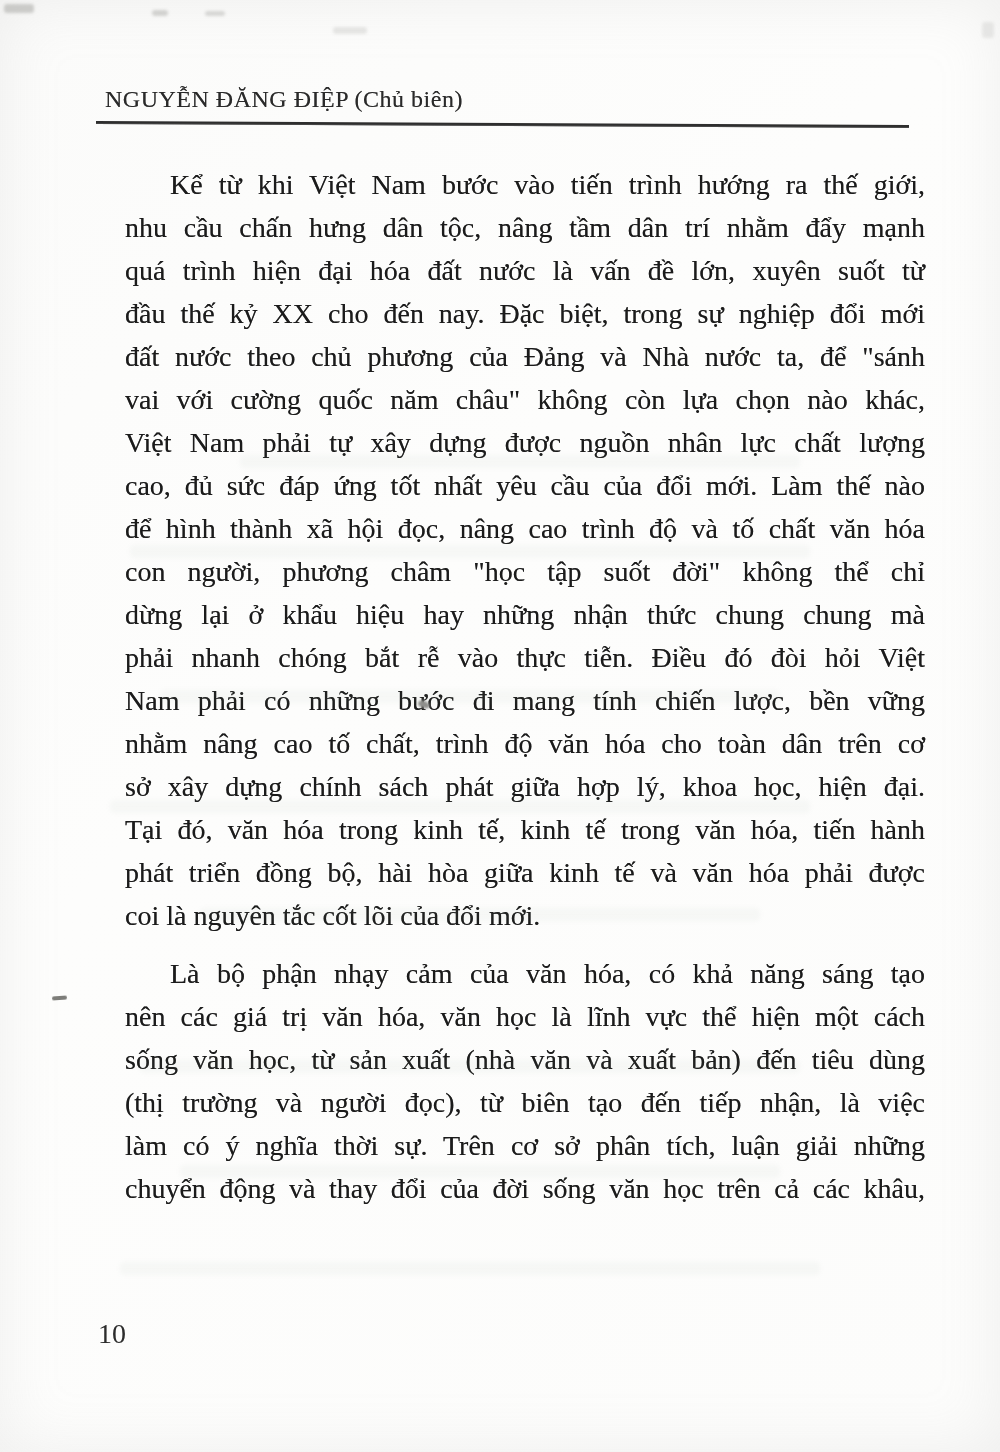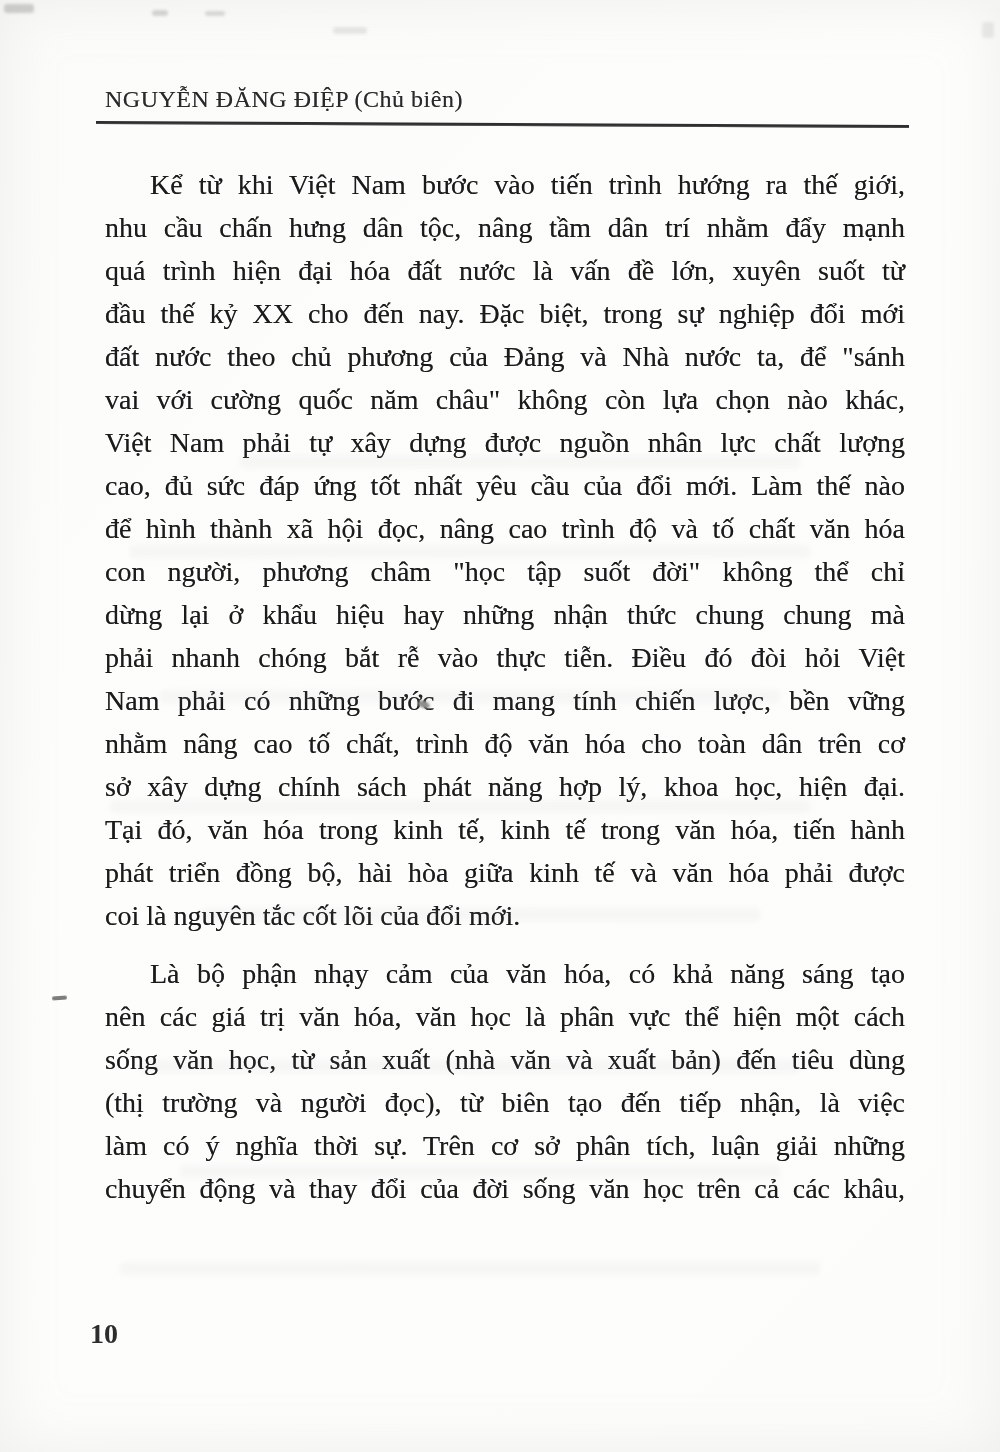--- a/index.html
+++ b/index.html
@@ -50,21 +50,21 @@
   .body-text {
     position: absolute;
     left: 105px;
     top: 163px;
     width: 800px;
     font-size: 28px;
     color: #1b1b1b;
     text-shadow: 0 0 0.5px rgba(30,30,30,0.6);
   }
 
-  .para { display: block; }
+  .para { display: block; margin-left: 20px; }
   .para + .para { margin-top: 15px; }
 
   .line {
     display: block;
     width: 800px;
     height: 43px;
     line-height: 43px;
     text-align: justify;
     text-align-last: justify;
     text-justify: inter-word;
@@ -74,25 +74,24 @@
 
   .line.indent { text-indent: 45px; }
   .line.flush-last {
     text-align: center;
     text-align-last: left;
   }
 
   
   .folio {
     position: absolute;
-    left: 90px;
+    left: 98px;
     top: 1318px;
     font-size: 28px;
     color: #2c2c2c;
-    font-weight: bold;
   }
 
   
   .artifact {
     position: absolute;
     pointer-events: none;
   }
   .smudge {
     background: #9a9a96;
     border-radius: 3px;
@@ -144,29 +143,29 @@
       <span class="line">đất nước theo chủ phương của Đảng và Nhà nước ta, để "sánh</span>
       <span class="line">vai với cường quốc năm châu" không còn lựa chọn nào khác,</span>
       <span class="line">Việt Nam phải tự xây dựng được nguồn nhân lực chất lượng</span>
       <span class="line">cao, đủ sức đáp ứng tốt nhất yêu cầu của đổi mới. Làm thế nào</span>
       <span class="line">để hình thành xã hội đọc, nâng cao trình độ và tố chất văn hóa</span>
       <span class="line">con người, phương châm "học tập suốt đời" không thể chỉ</span>
       <span class="line">dừng lại ở khẩu hiệu hay những nhận thức chung chung mà</span>
       <span class="line">phải nhanh chóng bắt rễ vào thực tiễn. Điều đó đòi hỏi Việt</span>
       <span class="line">Nam phải có những bước đi mang tính chiến lược, bền vững</span>
       <span class="line">nhằm nâng cao tố chất, trình độ văn hóa cho toàn dân trên cơ</span>
-      <span class="line">sở xây dựng chính sách phát năng hợp lý, khoa học, hiện đại.</span>
+      <span class="line">sở xây dựng chính sách phát giữa hợp lý, khoa học, hiện đại.</span>
       <span class="line">Tại đó, văn hóa trong kinh tế, kinh tế trong văn hóa, tiến hành</span>
       <span class="line">phát triển đồng bộ, hài hòa giữa kinh tế và văn hóa phải được</span>
       <span class="line flush-last">coi là nguyên tắc cốt lõi của đổi mới.</span>
     </div>
 
     <div class="para">
       <span class="line indent">Là bộ phận nhạy cảm của văn hóa, có khả năng sáng tạo</span>
-      <span class="line">nên các giá trị văn hóa, văn học là phân vực thể hiện một cách</span>
+      <span class="line">nên các giá trị văn hóa, văn học là lĩnh vực thể hiện một cách</span>
       <span class="line">sống văn học, từ sản xuất (nhà văn và xuất bản) đến tiêu dùng</span>
       <span class="line">(thị trường và người đọc), từ biên tạo đến tiếp nhận, là việc</span>
       <span class="line">làm có ý nghĩa thời sự. Trên cơ sở phân tích, luận giải những</span>
       <span class="line">chuyển động và thay đổi của đời sống văn học trên cả các khâu,</span>
     </div>
 
   </div>
 
   <div class="folio">10</div>
 

